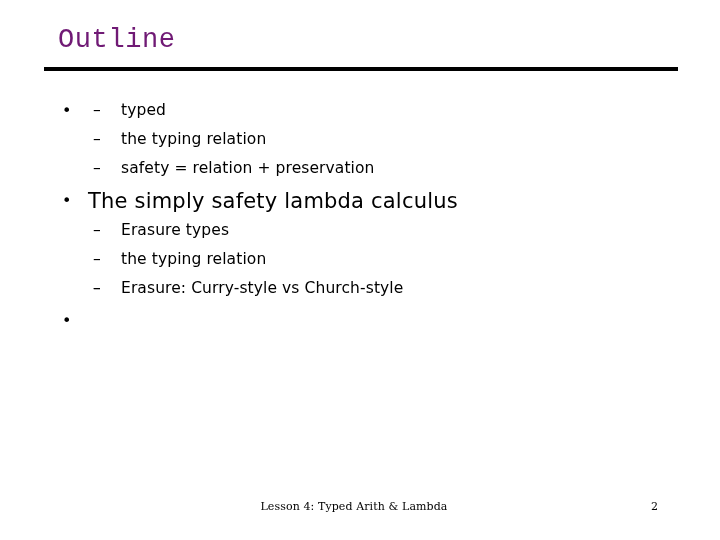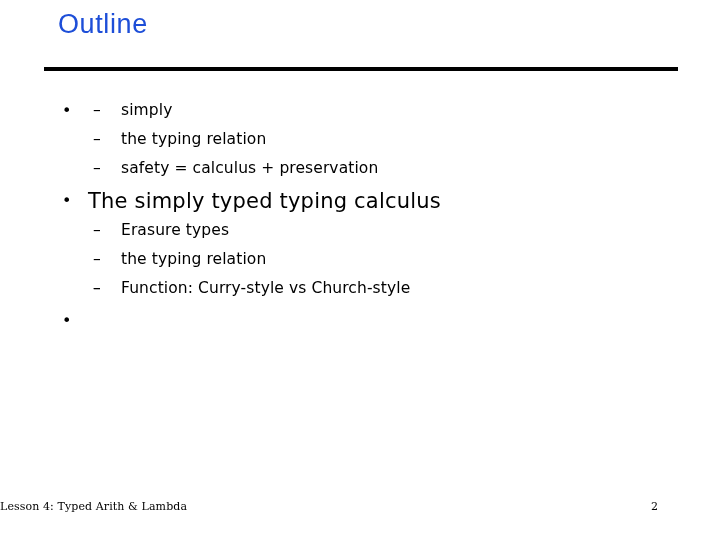--- a/index.html
+++ b/index.html
@@ -19,26 +19,26 @@
     width: 720px;
     height: 540px;
     background: #ffffff;
     box-sizing: border-box;
   }
 
   
   .slide-title {
     position: absolute;
     left: 58px;
-    top: 10px;
-    font-family: Liberation Sans, sans-serif;
+    top: 26px;
+    font-family: Liberation Mono, monospace;
     font-size: 27px;
     font-weight: 400;
     letter-spacing: 0.6px;
-    color: #1d4ed8;
+    color: #701a75;
     line-height: 1.1;
     white-space: nowrap;
   }
 
   .title-rule {
     position: absolute;
     left: 44px;
     top: 67px;
     width: 634px;
     height: 4px;
@@ -96,21 +96,21 @@
   .gap-after-sub {
     height: 3px;
   }
 
   
   .footer-center {
     position: absolute;
     left: 0;
     top: 500px;
     width: 708px;
-    text-align: left;
+    text-align: center;
     font-family: "DejaVu Serif", serif;
     font-size: 11px;
     color: #000000;
     letter-spacing: 0.1px;
   }
 
   .footer-page {
     position: absolute;
     left: 0;
     top: 500px;
@@ -133,53 +133,53 @@
   <div class="title-rule"></div>
 
   <div class="body-area">
 
     <div class="group">
       <div class="level1">
         <span class="marker">•</span>
       </div>
       <div class="level2">
         <span class="marker">–</span>
-        <span>simply</span>
+        <span>typed</span>
       </div>
       <div class="level2">
         <span class="marker">–</span>
         <span>the typing relation</span>
       </div>
       <div class="level2">
         <span class="marker">–</span>
-        <span>safety = calculus + preservation</span>
+        <span>safety = relation + preservation</span>
       </div>
     </div>
 
     <div class="gap-after-sub"></div>
 
     <div class="group">
       <div class="level1">
         <span class="marker">•</span>
-        <span>The simply typed typing calculus</span>
+        <span>The simply safety lambda calculus</span>
       </div>
       <div class="level2">
         <span class="marker">–</span>
         <span>Erasure types</span>
       </div>
       <div class="level2">
         <span class="marker">–</span>
         <span>the typing relation</span>
       </div>
       <div class="level2">
         <span class="marker">–</span>
       </div>
       <div class="level2">
         <span class="marker">–</span>
-        <span>Function: Curry-style vs Church-style</span>
+        <span>Erasure: Curry-style vs Church-style</span>
       </div>
     </div>
 
     <div class="gap-after-sub"></div>
 
     <div class="group">
       <div class="level1">
         <span class="marker">•</span>
       </div>
     </div>

